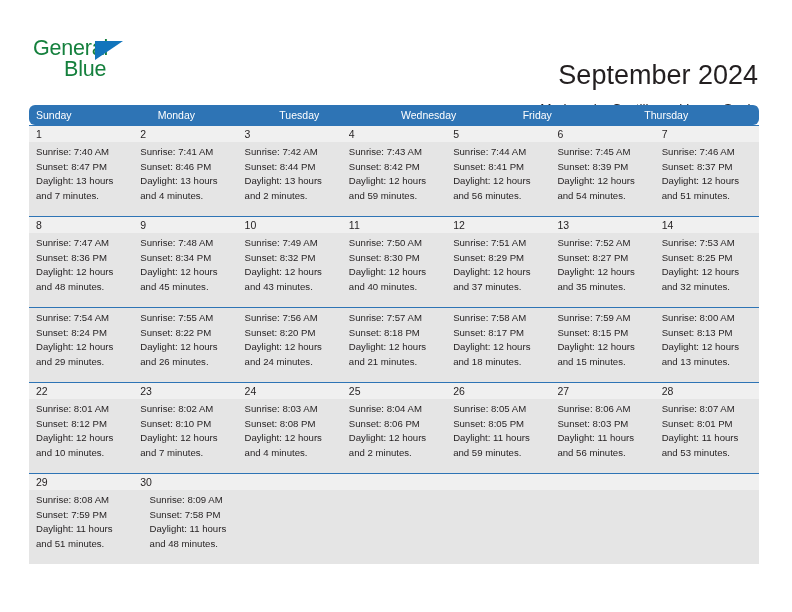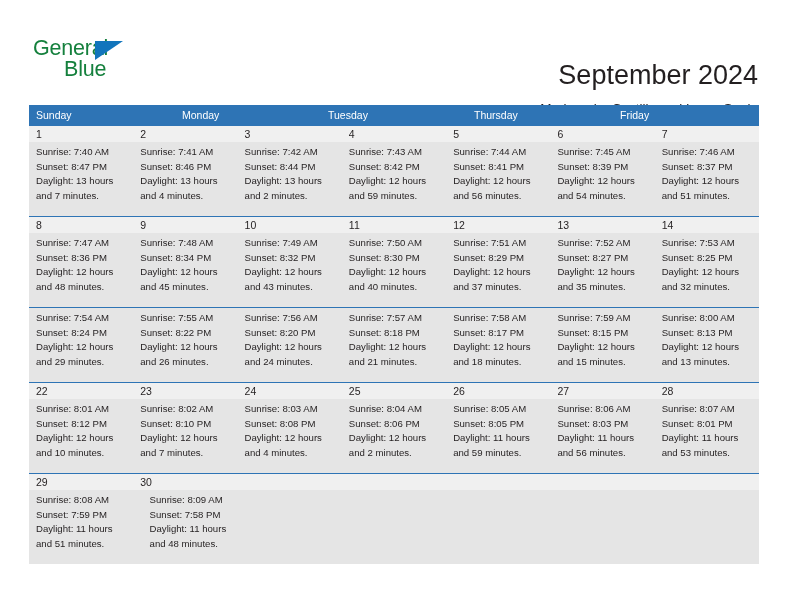--- a/index.html
+++ b/index.html
@@ -85,20 +85,21 @@
     position: absolute;
     left: 29px;
     top: 105px;
     width: 730px;
   }
   .weekday-row {
     display: flex;
     width: 100%;
     background: #2e74b5;
     height: 20px;
+    border-radius: 6px;
   }
   .weekday {
     flex: 1 1 0;
     color: #ffffff;
     font-size: 10.5px;
     line-height: 20px;
     padding-left: 7px;
     white-space: nowrap;
     overflow: hidden;
   }
@@ -158,22 +159,23 @@
     </div>
 
   </div>
 
   <div class="calendar">
 
     <div class="weekday-row">
       <div class="weekday">Sunday</div>
       <div class="weekday">Monday</div>
       <div class="weekday">Tuesday</div>
+      <div class="weekday">Wednesday</div>
+      <div class="weekday">Friday</div>
       <div class="weekday">Thursday</div>
-      <div class="weekday">Friday</div>
     </div>
 
     <div class="week">
       <div class="daynum-row">
         <div class="daynum">1</div>
         <div class="daynum">2</div>
         <div class="daynum">3</div>
         <div class="daynum">4</div>
         <div class="daynum">5</div>
         <div class="daynum">6</div>

